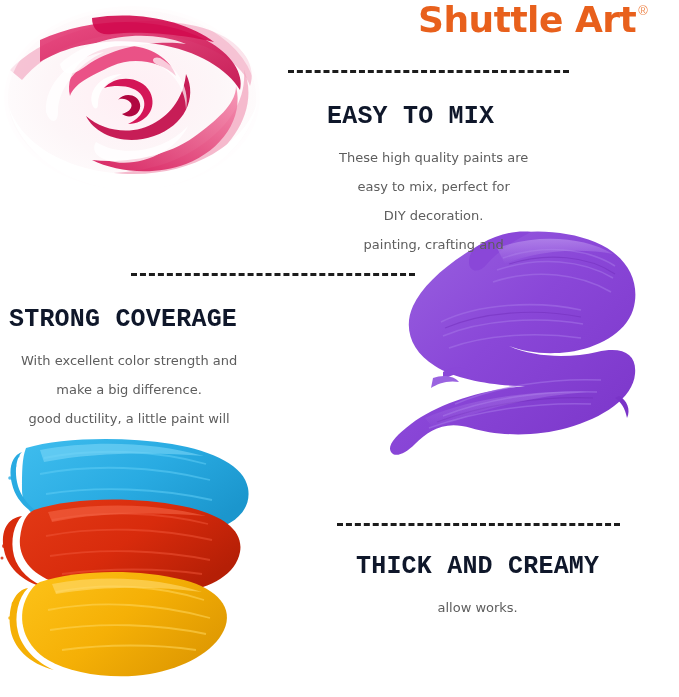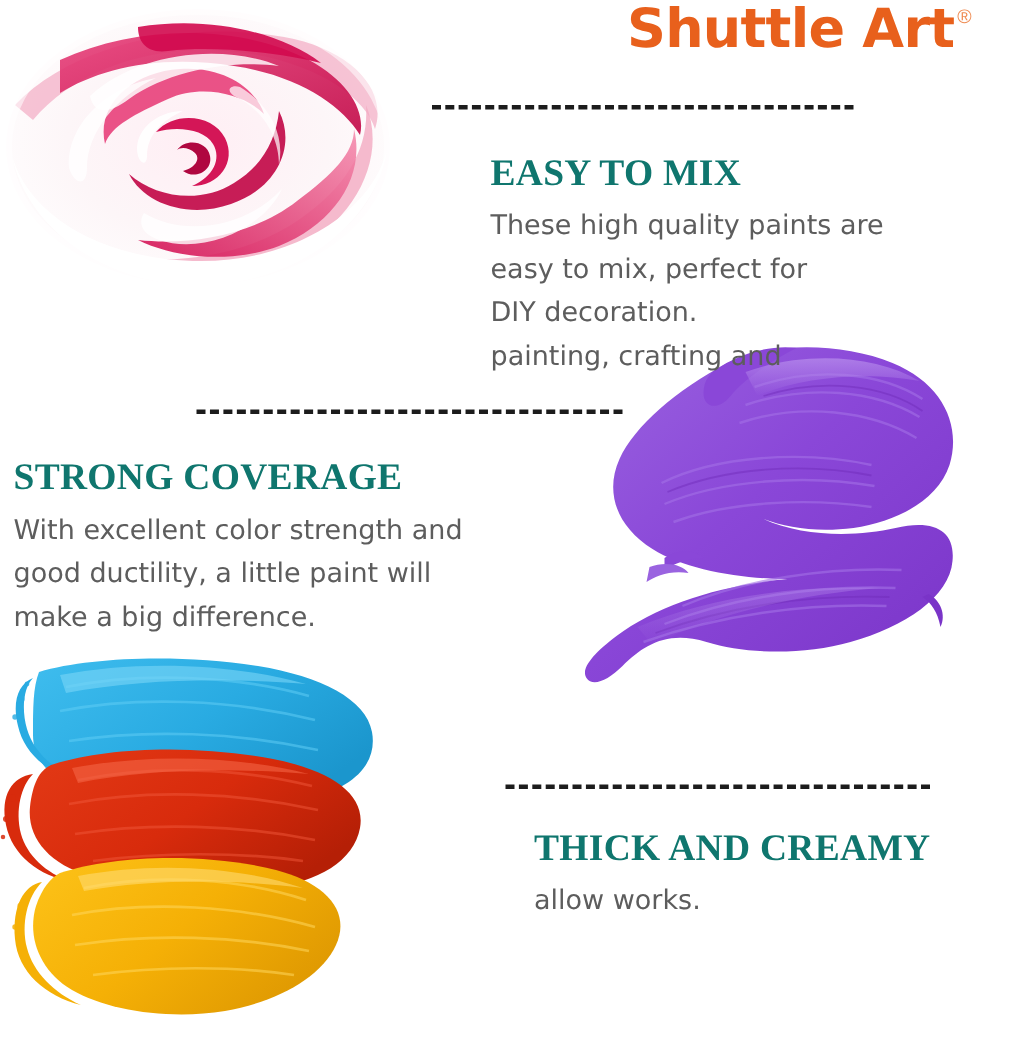--- a/index.html
+++ b/index.html
@@ -49,35 +49,36 @@
     height: 0;
     border-top: 3px dashed #1c1c1c;
   }
   .divider.d1 { left: 288px; top: 70px;  width: 281px; }
   .divider.d2 { left: 131px; top: 273px; width: 284px; }
   .divider.d3 { left: 337px; top: 523px; width: 283px; }
 
   
   .feature { position: absolute; }
   .feature-title {
-    font-family: Liberation Serif, serif;
+    font-family: Liberation Mono, monospace;
     font-size: 25px;
     font-weight: 700;
     letter-spacing: 0.2px;
-    color: #0f766e;
+    color: #0f172a;
     margin: 0 0 6px 0;
     white-space: nowrap;
   }
   .feature-body {
     font-family: "DejaVu Sans", sans-serif;
-    font-size: 18px;
+    font-size: 13px;
     font-weight: 400;
     line-height: 29px;
     color: #5d5d5d;
-    margin: 0;
+    margin: 12px;
+    text-align: center;
   }
   .feature-body span { display: block; white-space: nowrap; }
 
   .f-mix      { left: 327px; top: 102px; }
   .f-coverage { left: 9px;   top: 305px; }
   .f-creamy   { left: 356px; top: 552px; }
 
   
   .art { position: absolute; }
   .art svg { display: block; }
@@ -307,22 +308,22 @@
       <span>easy to mix, perfect for</span>
       <span>DIY decoration.</span>
       <span>painting, crafting and</span>
     </p>
   </div>
 
   <div class="feature f-coverage">
     <h2 class="feature-title">STRONG COVERAGE</h2>
     <p class="feature-body">
       <span>With excellent color strength and</span>
+      <span>make a big difference.</span>
       <span>good ductility, a little paint will</span>
-      <span>make a big difference.</span>
     </p>
   </div>
 
   <div class="feature f-creamy">
     <h2 class="feature-title">THICK AND CREAMY</h2>
     <p class="feature-body">
       <span>allow works.</span>
     </p>
   </div>
 

